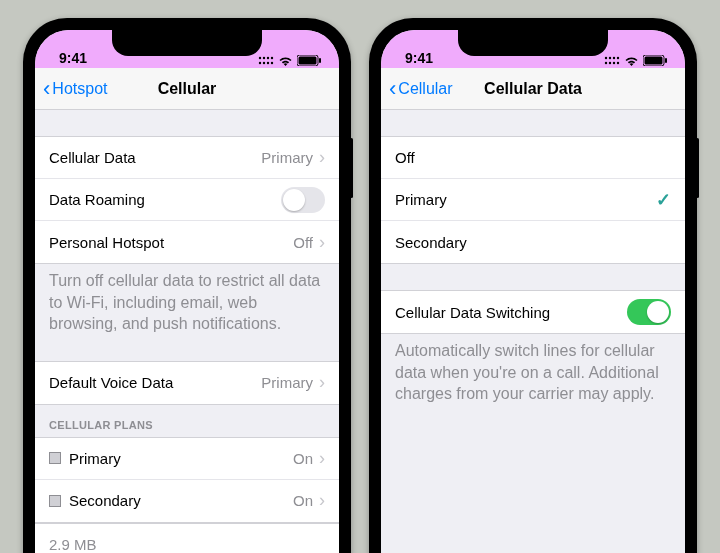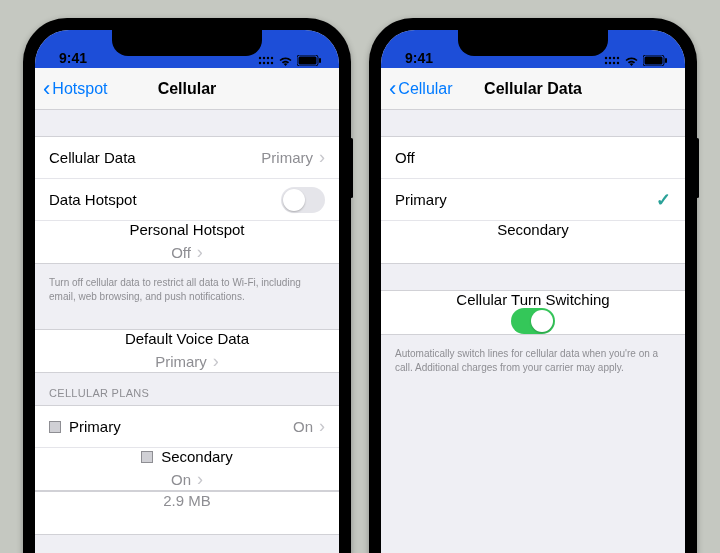--- a/index.html
+++ b/index.html
@@ -55,21 +55,21 @@
       border-bottom-left-radius: 16px;
       border-bottom-right-radius: 16px;
       z-index: 5;
     }
     .status-bar {
       height: 38px;
       display: flex;
       justify-content: space-between;
       align-items: flex-end;
       padding: 0 18px 2px 24px;
-      background: #1d4ed8;
+      background: #f0abfc;
       font-size: 14px;
       font-weight: 600;
     }
     .status-right { display: flex; align-items: center; gap: 4px; font-size: 12px; }
     .signal, .wifi, .battery, .dots { display:inline-flex; align-items:center; }
     .nav-bar {
       height: 42px;
       background: #f7f7f7;
       border-bottom: 1px solid #d1d1d6;
       display: flex;
@@ -112,36 +112,37 @@
       padding: 0 14px;
       display: flex;
       align-items: center;
       justify-content: space-between;
       font-size: 15px;
       color: #000;
       border-bottom: 1px solid #e5e5ea;
       background:#fff;
       cursor: pointer;
     }
-    .row:last-child { border-bottom: none; flex-direction: column; }
+    .row:last-child { border-bottom: none; }
     .row .left { display:flex; align-items:center; gap:8px; }
     .row .right { display:flex; align-items:center; gap:6px; color:#8e8e93; font-size:15px; }
     .chevron { color:#c7c7cc; font-size:18px; font-weight:300; }
     .footer-text {
-      padding: 12px 14px 0;
-      font-size: 10px;
+      padding: 6px 14px 0;
+      font-size: 16px;
       color: #8e8e93;
       line-height: 1.35;
     }
     .header-text {
       padding: 14px 14px 6px;
       font-size: 11px;
       color: #8e8e93;
       text-transform: uppercase;
       letter-spacing: .3px;
+      font-weight: bold;
     }
     .toggle {
       width: 44px; height: 26px;
       border-radius: 13px;
       position: relative;
       background: #e5e5ea;
     }
     .toggle .knob {
       position:absolute; top:2px; left:2px;
       width:22px; height:22px;
@@ -213,21 +214,21 @@
 
         <div class="group">
           <div class="row">
             <span class="left">Cellular Data</span>
             <span class="right">
               <span>Primary</span>
               <span class="chevron">›</span>
             </span>
           </div>
           <div class="row">
-            <span class="left">Data Hotspot</span>
+            <span class="left">Data Roaming</span>
             <span class="right">
               <span class="toggle">
                   <span class="knob"></span>
                 </span>
             </span>
           </div>
           <div class="row">
             <span class="left">Personal Hotspot</span>
             <span class="right">
               <span>Off</span>
@@ -346,21 +347,21 @@
           <div class="row">
             <span class="left">Secondary</span>
             <span class="right"></span>
           </div>
         </div>
 
         <div class="gap"></div>
 
         <div class="group">
           <div class="row">
-            <span class="left">Cellular Turn Switching</span>
+            <span class="left">Cellular Data Switching</span>
             <span class="right">
               <span class="toggle on">
                   <span class="knob"></span>
                 </span>
             </span>
           </div>
         </div>
         <div class="footer-text">Automatically switch lines for cellular data when you're on a call. Additional charges from your carrier may apply.</div>
       </div>
     </div>

